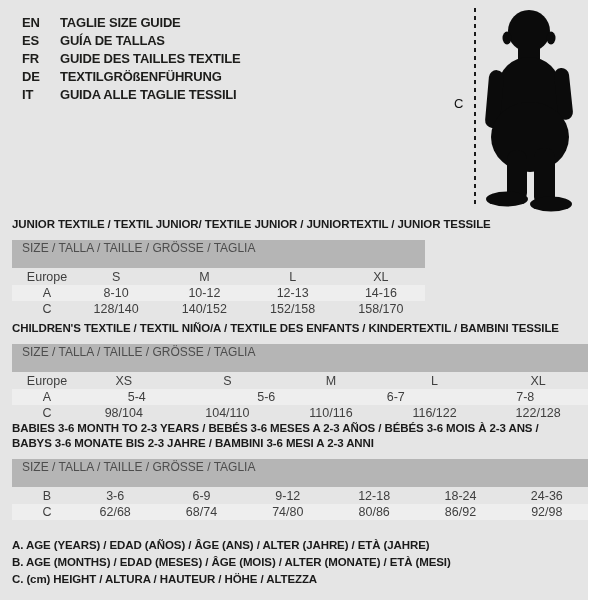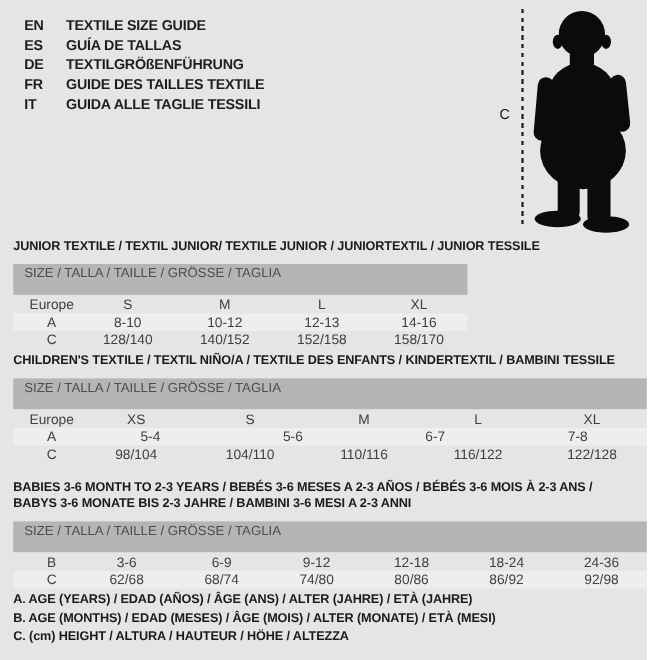--- a/index.html
+++ b/index.html
@@ -16,21 +16,21 @@
   .c-label{position:absolute;left:14px;top:96px;font-size:13px;font-weight:400;color:#111;}
   .dash{
     position:absolute;left:34px;top:8px;width:2px;height:198px;
     background:repeating-linear-gradient(to bottom,#1a1a1a 0 4px,transparent 4px 8px);
   }
   .figure svg{position:absolute;left:42px;top:8px;}
   
   .sections{position:absolute;top:217px;left:12px;width:578px;}
   .size-section{margin:0;}
   .size-section.s0{margin-bottom:4px;}
-  .size-section.s1{margin-bottom:15px;}
+  .size-section.s1{}
   .section-title{font-size:11.5px;font-weight:700;line-height:15px;letter-spacing:-0.1px;margin-bottom:8px;color:#1a1a1a;}
   .size-table{width:100%;}
   .size-section.narrow .size-table{width:413px;}
   .bar{
     height:15px;background:var(--bar-bg,#b5b5b5);color:#4d4d4d;
     font-size:12px;line-height:15px;padding:1px 0 12px 10px;margin-bottom:1px;
   }
   .row{display:flex;height:16px;line-height:16px;font-size:12.5px;color:#3f3f3f;}
   .row.striped{background:var(--stripe-bg,#eeeeee);}
   .row .lab{flex:0 0 50px;padding-left:10px;text-align:center;}
@@ -40,33 +40,33 @@
   .legend-line{font-size:11.5px;font-weight:700;line-height:17px;letter-spacing:-0.1px;color:#1a1a1a;}
 </style>
 </head>
 <body>
 
 <div class="page">
 
   <div class="langs">
     <div class="lang-row">
       <span class="code">EN</span>
-      <span class="ltitle">TEXTILE SIZE GUIDE</span>
+      <span class="ltitle">TAGLIE SIZE GUIDE</span>
     </div>
     <div class="lang-row">
       <span class="code">ES</span>
       <span class="ltitle">GUÍA DE TALLAS</span>
     </div>
     <div class="lang-row">
+      <span class="code">FR</span>
+      <span class="ltitle">GUIDE DES TAILLES TEXTILE</span>
+    </div>
+    <div class="lang-row">
       <span class="code">DE</span>
       <span class="ltitle">TEXTILGRÖßENFÜHRUNG</span>
-    </div>
-    <div class="lang-row">
-      <span class="code">FR</span>
-      <span class="ltitle">GUIDE DES TAILLES TEXTILE</span>
     </div>
     <div class="lang-row">
       <span class="code">IT</span>
       <span class="ltitle">GUIDA ALLE TAGLIE TESSILI</span>
     </div>
   </div>
 
   <div class="figure">
     <span class="c-label">C</span>
     <div class="dash"></div>

